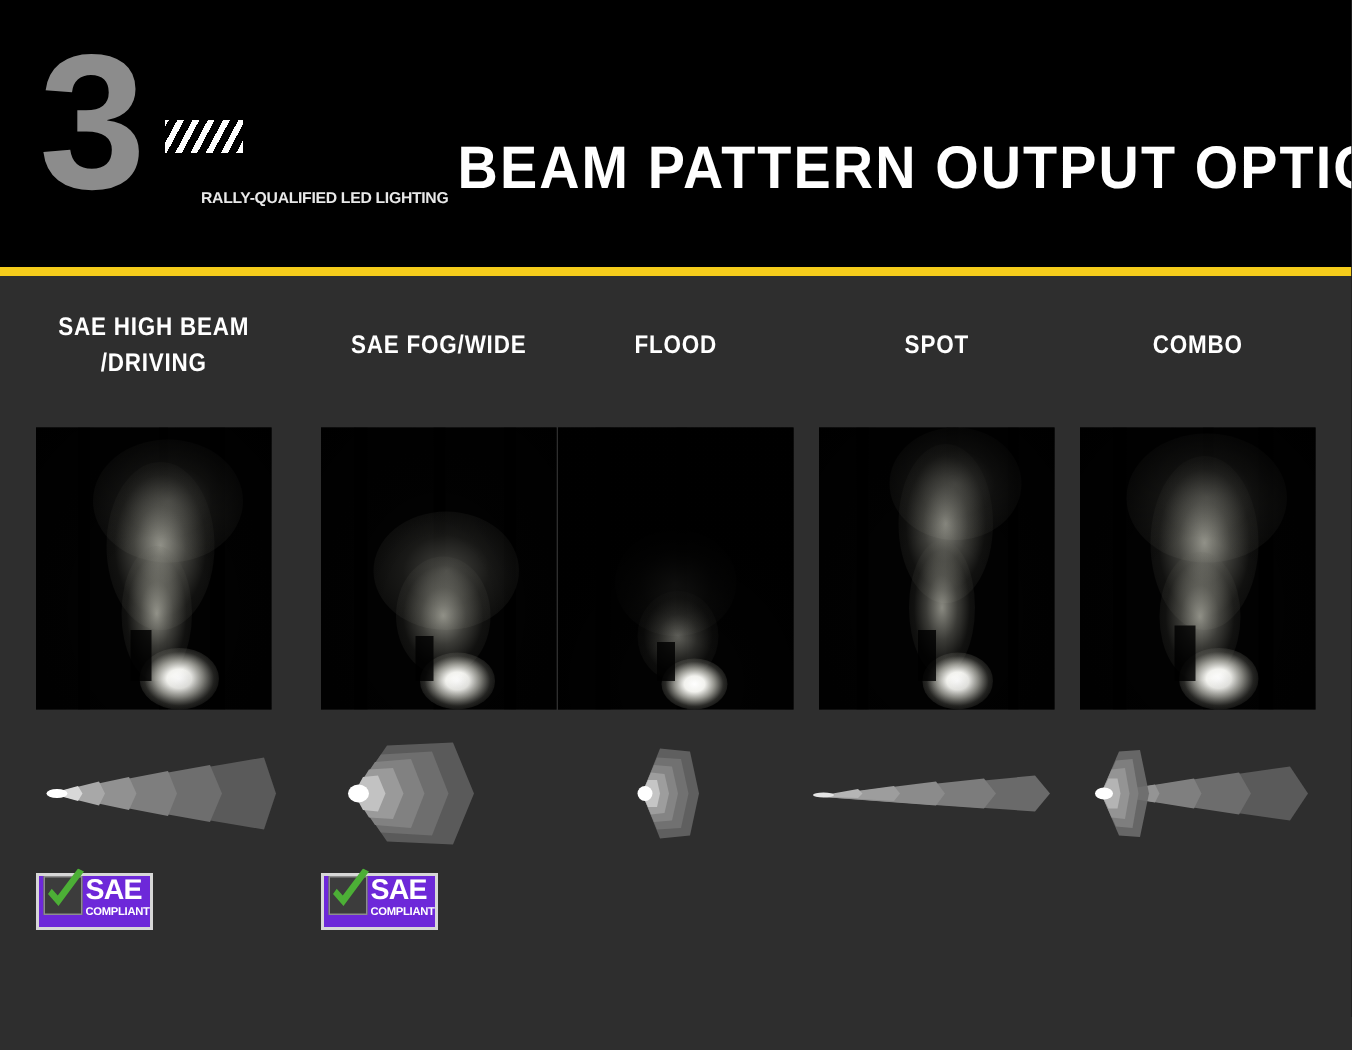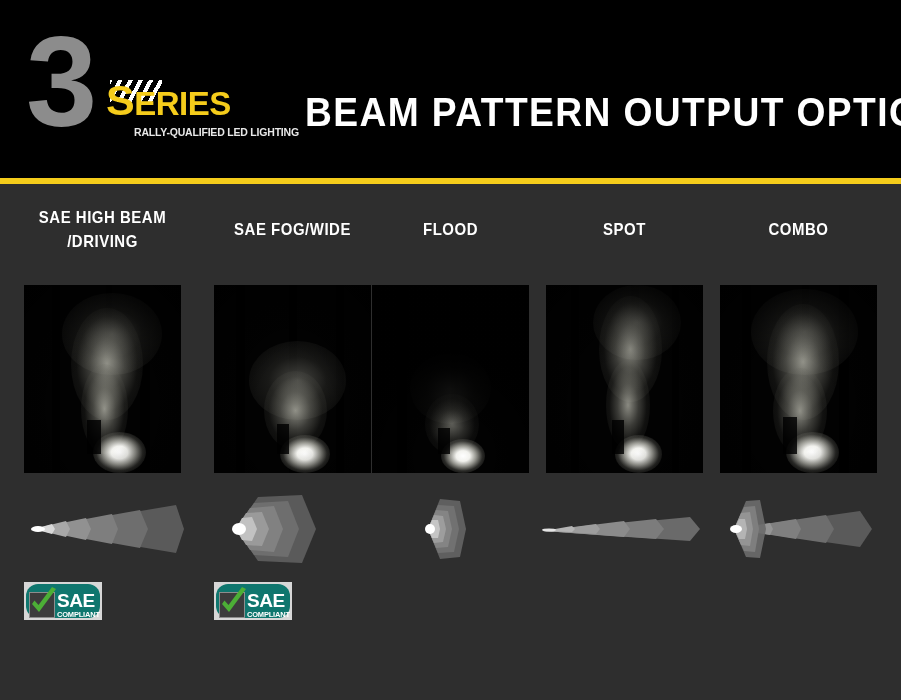--- a/index.html
+++ b/index.html
@@ -208,24 +208,23 @@
     width: 78px;
     height: 38px;
     background: #d7d7d7;
     padding: 2px;
     box-sizing: border-box;
   }
   .badge-inner {
     position: relative;
     width: 100%;
     height: 100%;
-    background: #0f766e;
+    background: #6d28d9;
     display: flex;
-    align-items: flex-end;
-    border-radius: 12px;
+    align-items: flex-start;
   }
   .badge-check {
     width: 26px;
     height: 26px;
     margin-left: 3px;
     background: #3c3c3c;
     border: 1px solid #8d8d8d;
     box-sizing: border-box;
     position: relative;
     flex: 0 0 auto;
@@ -256,21 +255,20 @@
 </head>
 <body>
 
 <div class="page">
 
   <div class="header">
 
     <div class="logo">
       <div class="logo-3">3</div>
       <div class="logo-stripes"></div>
-      <div class="logo-series"><span class="cap">S</span><span>ERIES</span></div>
       <div class="logo-tag">RALLY-QUALIFIED LED LIGHTING</div>
     </div>
 
     <div class="title">BEAM PATTERN OUTPUT OPTIONS</div>
   </div>
 
   <div class="yellow-rule"></div>
 
   <div class="columns">
 

